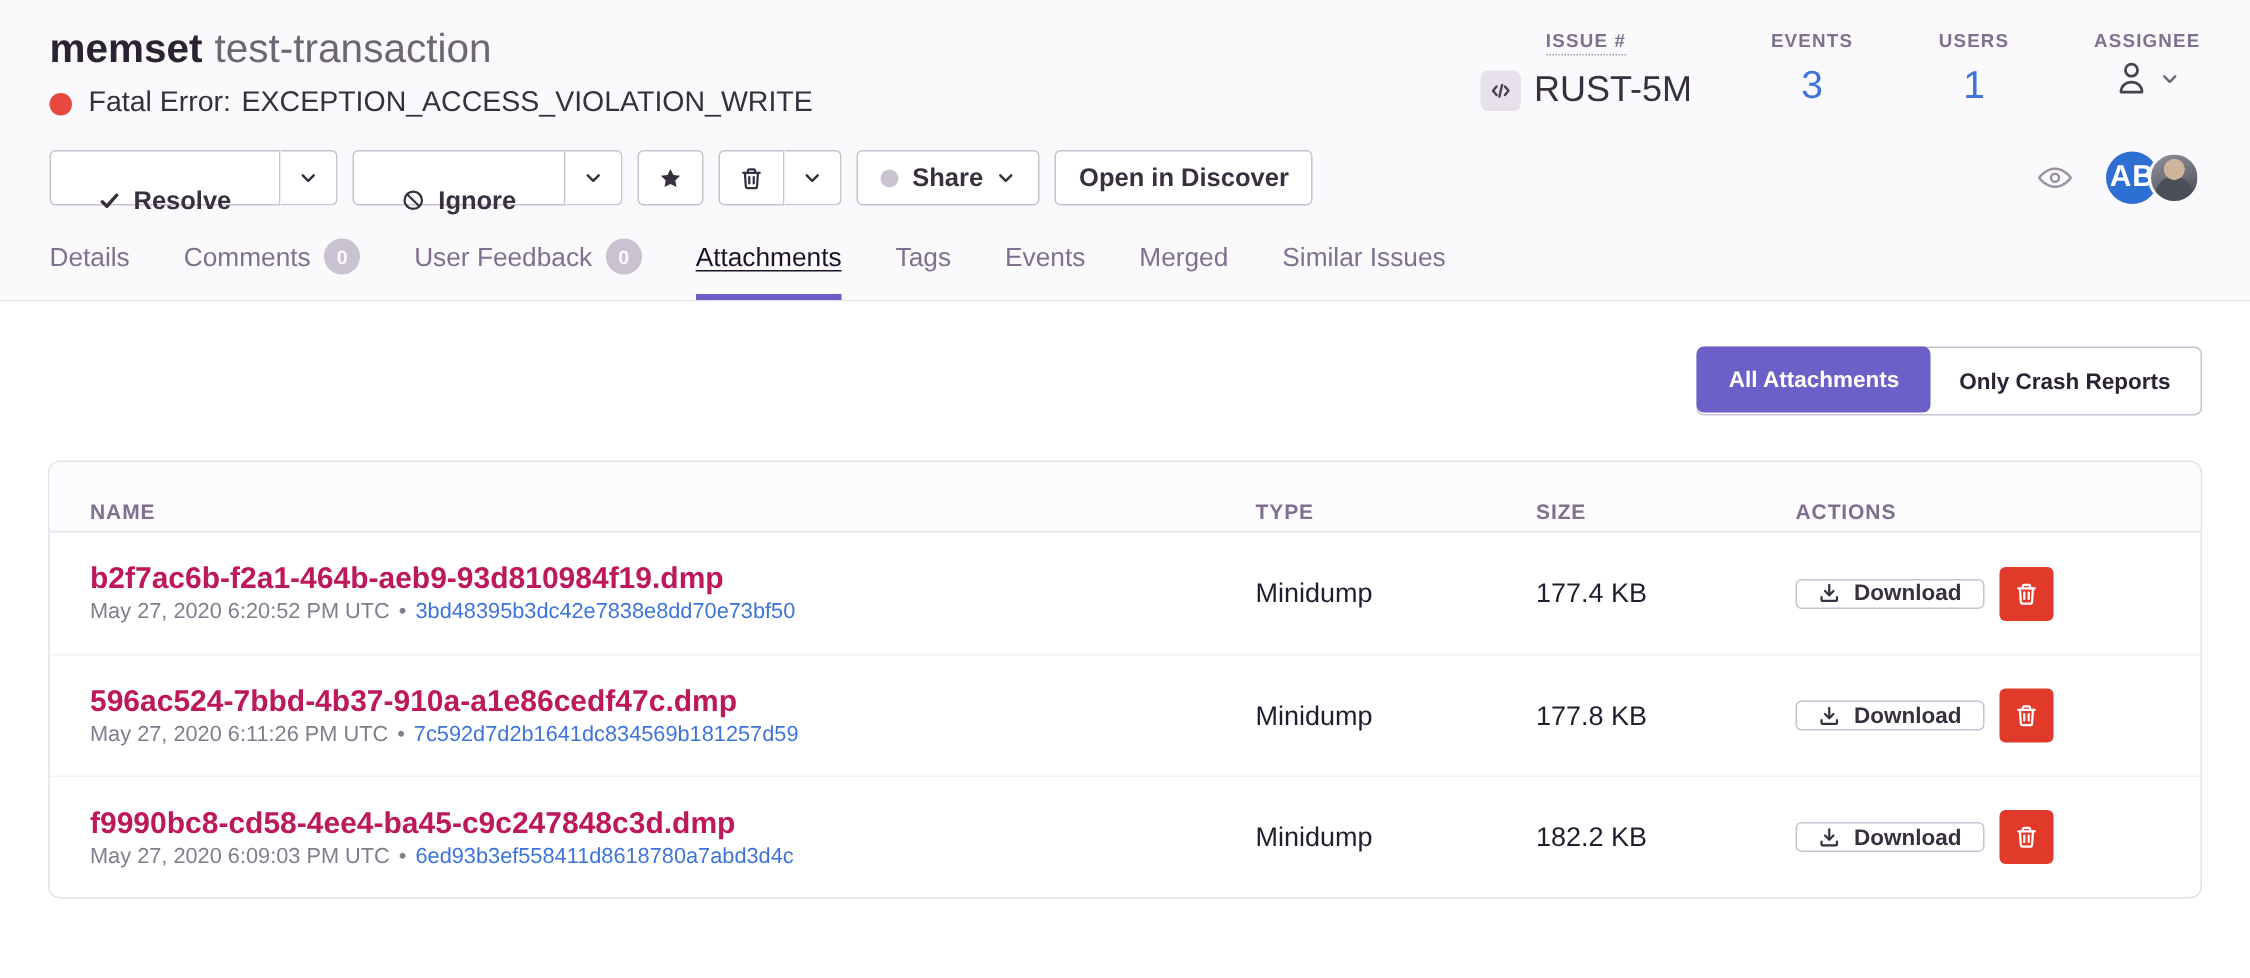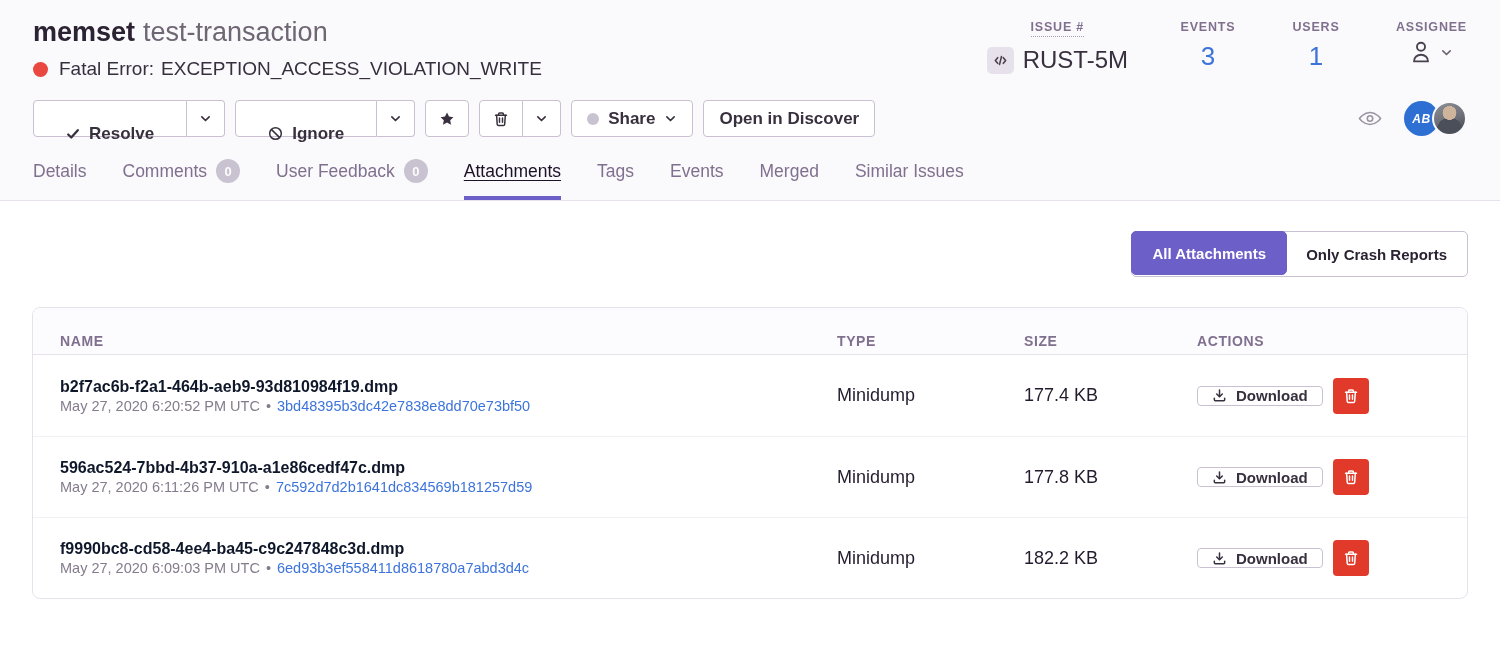--- a/index.html
+++ b/index.html
@@ -44,21 +44,21 @@
   }
   .btn .icn{display:flex;align-items:center;color:#39303F;}
   .btn-group .btn.main{border-radius:4px 0 0 4px;}
   .btn-group .btn.caret{border-radius:0 4px 4px 0;border-left:none;padding:0 12px;}
   .btn.icon-only{padding:0 13px;}
   .share-dot{width:12px;height:12px;border-radius:50%;background:#C9C2D1;display:inline-block;}
   .toolbar-right{margin-left:auto;display:flex;align-items:center;}
   .eye{color:#9B93A3;display:flex;margin-right:22px;}
   .avatars{display:flex;align-items:center;}
   .avatar{width:35px;height:35px;border-radius:50%;display:flex;align-items:center;justify-content:center;}
-  .avatar.initials{background:#2E6FD4;color:#fff;font-size:12px;font-weight:700;letter-spacing:.5px;z-index:1;font-style:italic;}
+  .avatar.initials{background:#2E6FD4;color:#fff;font-size:20px;font-weight:700;letter-spacing:.5px;z-index:1;}
   .avatar.photo{
     margin-left:-7px;z-index:2;border:2px solid #FAF9FB;
     background:
       radial-gradient(circle at 50% 32%, #cdb49a 0 26%, transparent 27%),
       radial-gradient(circle at 50% 88%, #4a4f5a 0 40%, transparent 41%),
       linear-gradient(160deg,#8d9097 0%, #6a6d75 55%, #3c4049 100%);
   }
 
   
   .tabs{display:flex;gap:36px;margin-top:22px;}
@@ -78,21 +78,21 @@
   .toggle.active{background:var(--purple);color:#fff;border-radius:5px;margin:-1px;border:1px solid var(--purple);}
 
   
   .attachments-panel{margin-top:30px;border:1px solid var(--border);border-radius:8px;background:#fff;overflow:hidden;}
   .trow{display:grid;grid-template-columns:1fr 187px 173px 270px;align-items:center;}
   .thead{height:47px;background:#FCFBFD;border-bottom:1px solid var(--border);}
   .th{font-size:14px;font-weight:700;letter-spacing:.6px;color:var(--grey);text-transform:uppercase;margin-top:20px;}
   .cell-name{padding-left:27px;}
   .tbody .trow{height:81px;}
   .tbody .trow + .trow{border-top:1px solid #F2EFF5;}
-  .file-name{font-size:16px;font-weight:700;color:#0f172a;}
+  .file-name{font-size:20px;font-weight:700;color:#be185d;}
   .file-meta{margin-top:2px;font-size:14.5px;color:#847C8D;display:flex;align-items:center;gap:6px;}
   .event-link{color:var(--blue);text-decoration:none;cursor:pointer;}
   .cell-type,.cell-size{font-size:18px;color:#241C2E;}
   .cell-actions{display:flex;align-items:center;gap:10px;}
   .download-btn{height:20px;padding:0 14px;font-size:15px;}
   .trash-btn{width:36px;height:36px;border:none;border-radius:4px;background:var(--red);color:#fff;
              display:flex;align-items:center;justify-content:center;cursor:pointer;}
   svg{display:block;}
 </style>
 </head>

